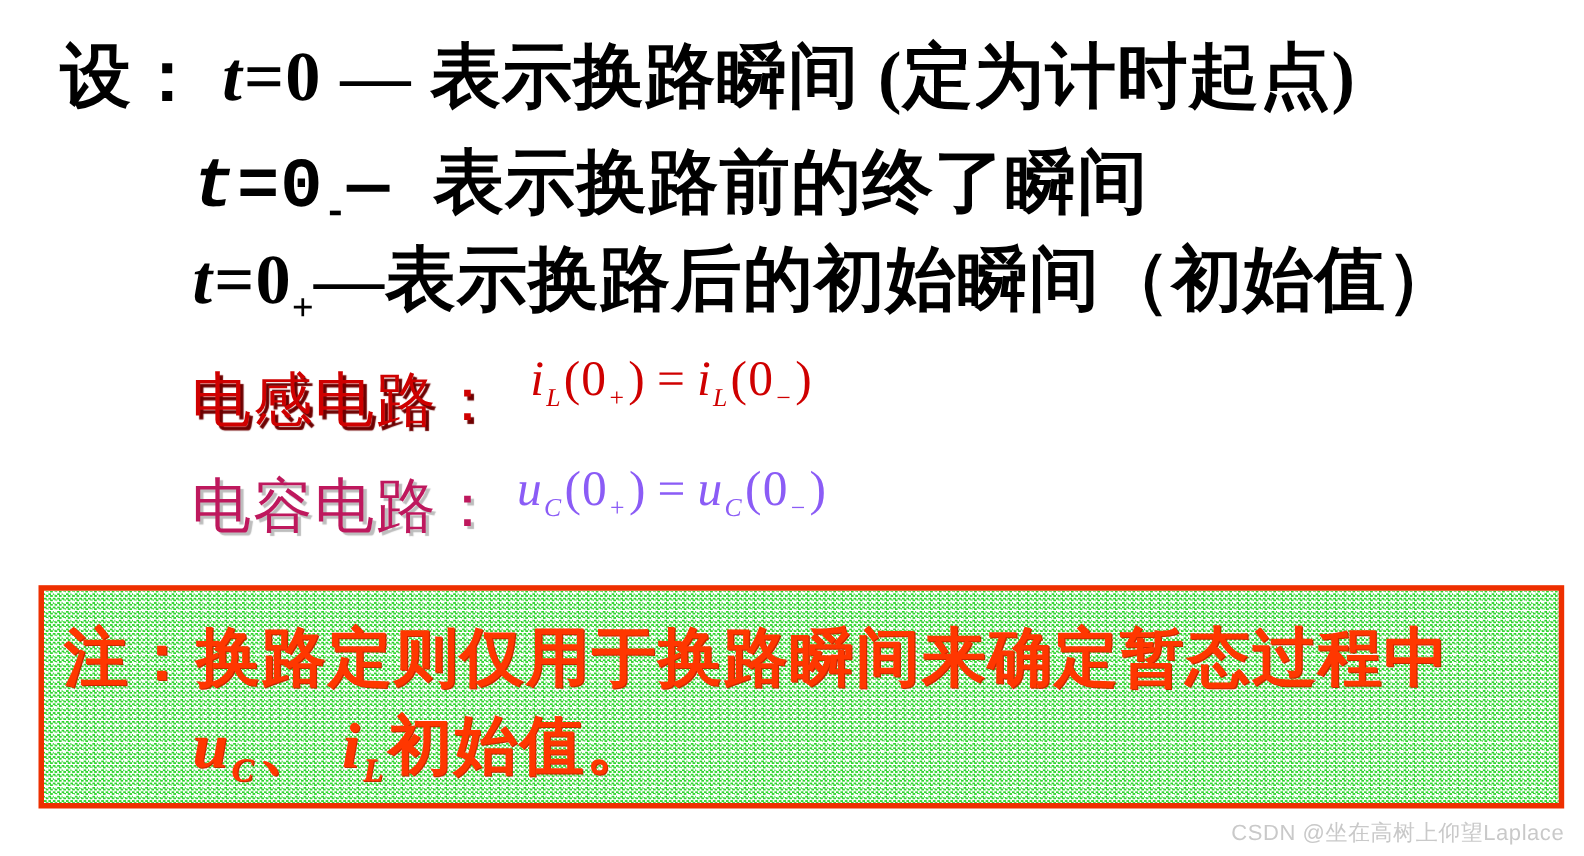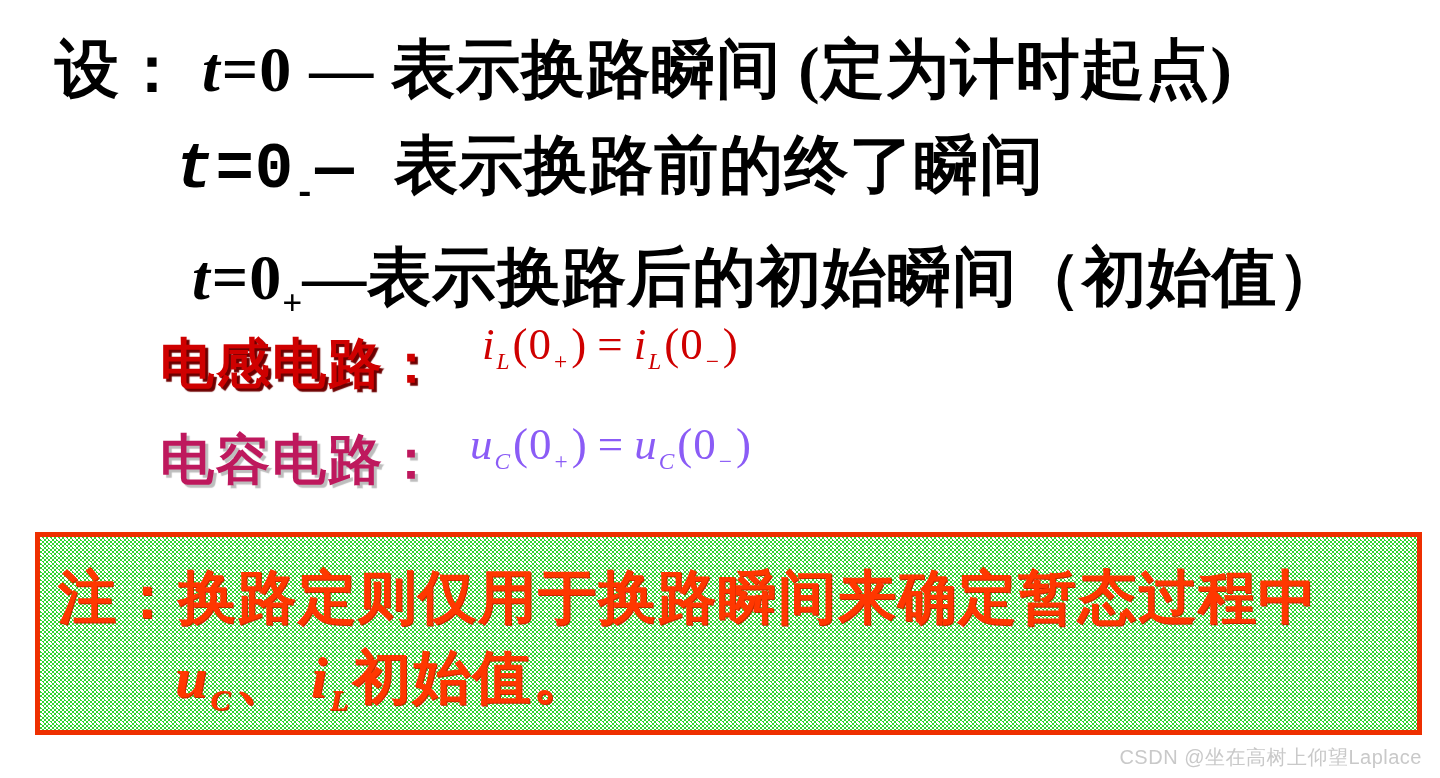--- a/index.html
+++ b/index.html
@@ -12,22 +12,23 @@
 
   
   .defline{
     font-size:64px;font-weight:bold;color:#000000;letter-spacing:1px;
   }
   .tvar{font-style:italic;font-weight:bold;padding-right:1px;}
   .tsub{font-size:0.55em;font-weight:bold;vertical-align:-0.45em;letter-spacing:0;}
 
   
   .law-label{
-    font-size:54px;font-weight:bold;letter-spacing:2px;
+    font-size:54px;font-weight:normal;letter-spacing:2px;
     font-family:"Liberation Sans","DejaVu Sans",sans-serif;
+    margin-left:14px;
   }
   .label-red{color:#cf0000;text-shadow:3px 3px 1px #6e0000;}
   .label-blue{color:#be185d;text-shadow:3px 3px 1px #bdbdbd;}
 
   
   .formula{font-size:45px;font-weight:normal;letter-spacing:1px;}
   .formula-red{color:#cf0000;}
   .formula-blue{color:#8b5cf6;}
   .f-var{font-style:italic;}
   .f-sub{font-size:0.52em;font-style:italic;vertical-align:-0.42em;padding:0 2px 0 1px;}
@@ -63,21 +64,21 @@
 
 <div class="abs defline" style="left:55px;top:26px;">
   <span>设：</span>
   <span class="tvar">t</span><span>=0</span><span> — </span><span>表示换路瞬间 (定为计时起点)</span>
 </div>
 
 <div class="abs defline" style="left:175px;top:122px;font-family:Liberation Mono, monospace;">
   <span class="tvar">t</span><span>=0</span><span class="tsub">-</span><span>— </span><span>表示换路前的终了瞬间</span>
 </div>
 
-<div class="abs defline" style="left:192px;top:210px;margin-top:24px;">
+<div class="abs defline" style="left:175px;top:210px;">
   <span class="tvar">t</span><span>=0</span><span class="tsub">+</span><span>—</span><span>表示换路后的初始瞬间（初始值）</span>
 </div>
 
 <div class="abs law-label label-red" style="left:160px;top:328px;">电感电路：</div>
 <div class="abs formula formula-red" style="left:482px;top:318px;">
   <span class="f-var">i</span><span class="f-sub">L</span><span>(0</span><span class="f-ssub">+</span><span>)</span><span class="f-eq">=</span><span class="f-var">i</span><span class="f-sub">L</span><span>(0</span><span class="f-ssub">−</span><span>)</span>
 </div>
 
 <div class="abs law-label label-blue" style="left:160px;top:424px;">电容电路：</div>
 <div class="abs formula formula-blue" style="left:470px;top:418px;">

